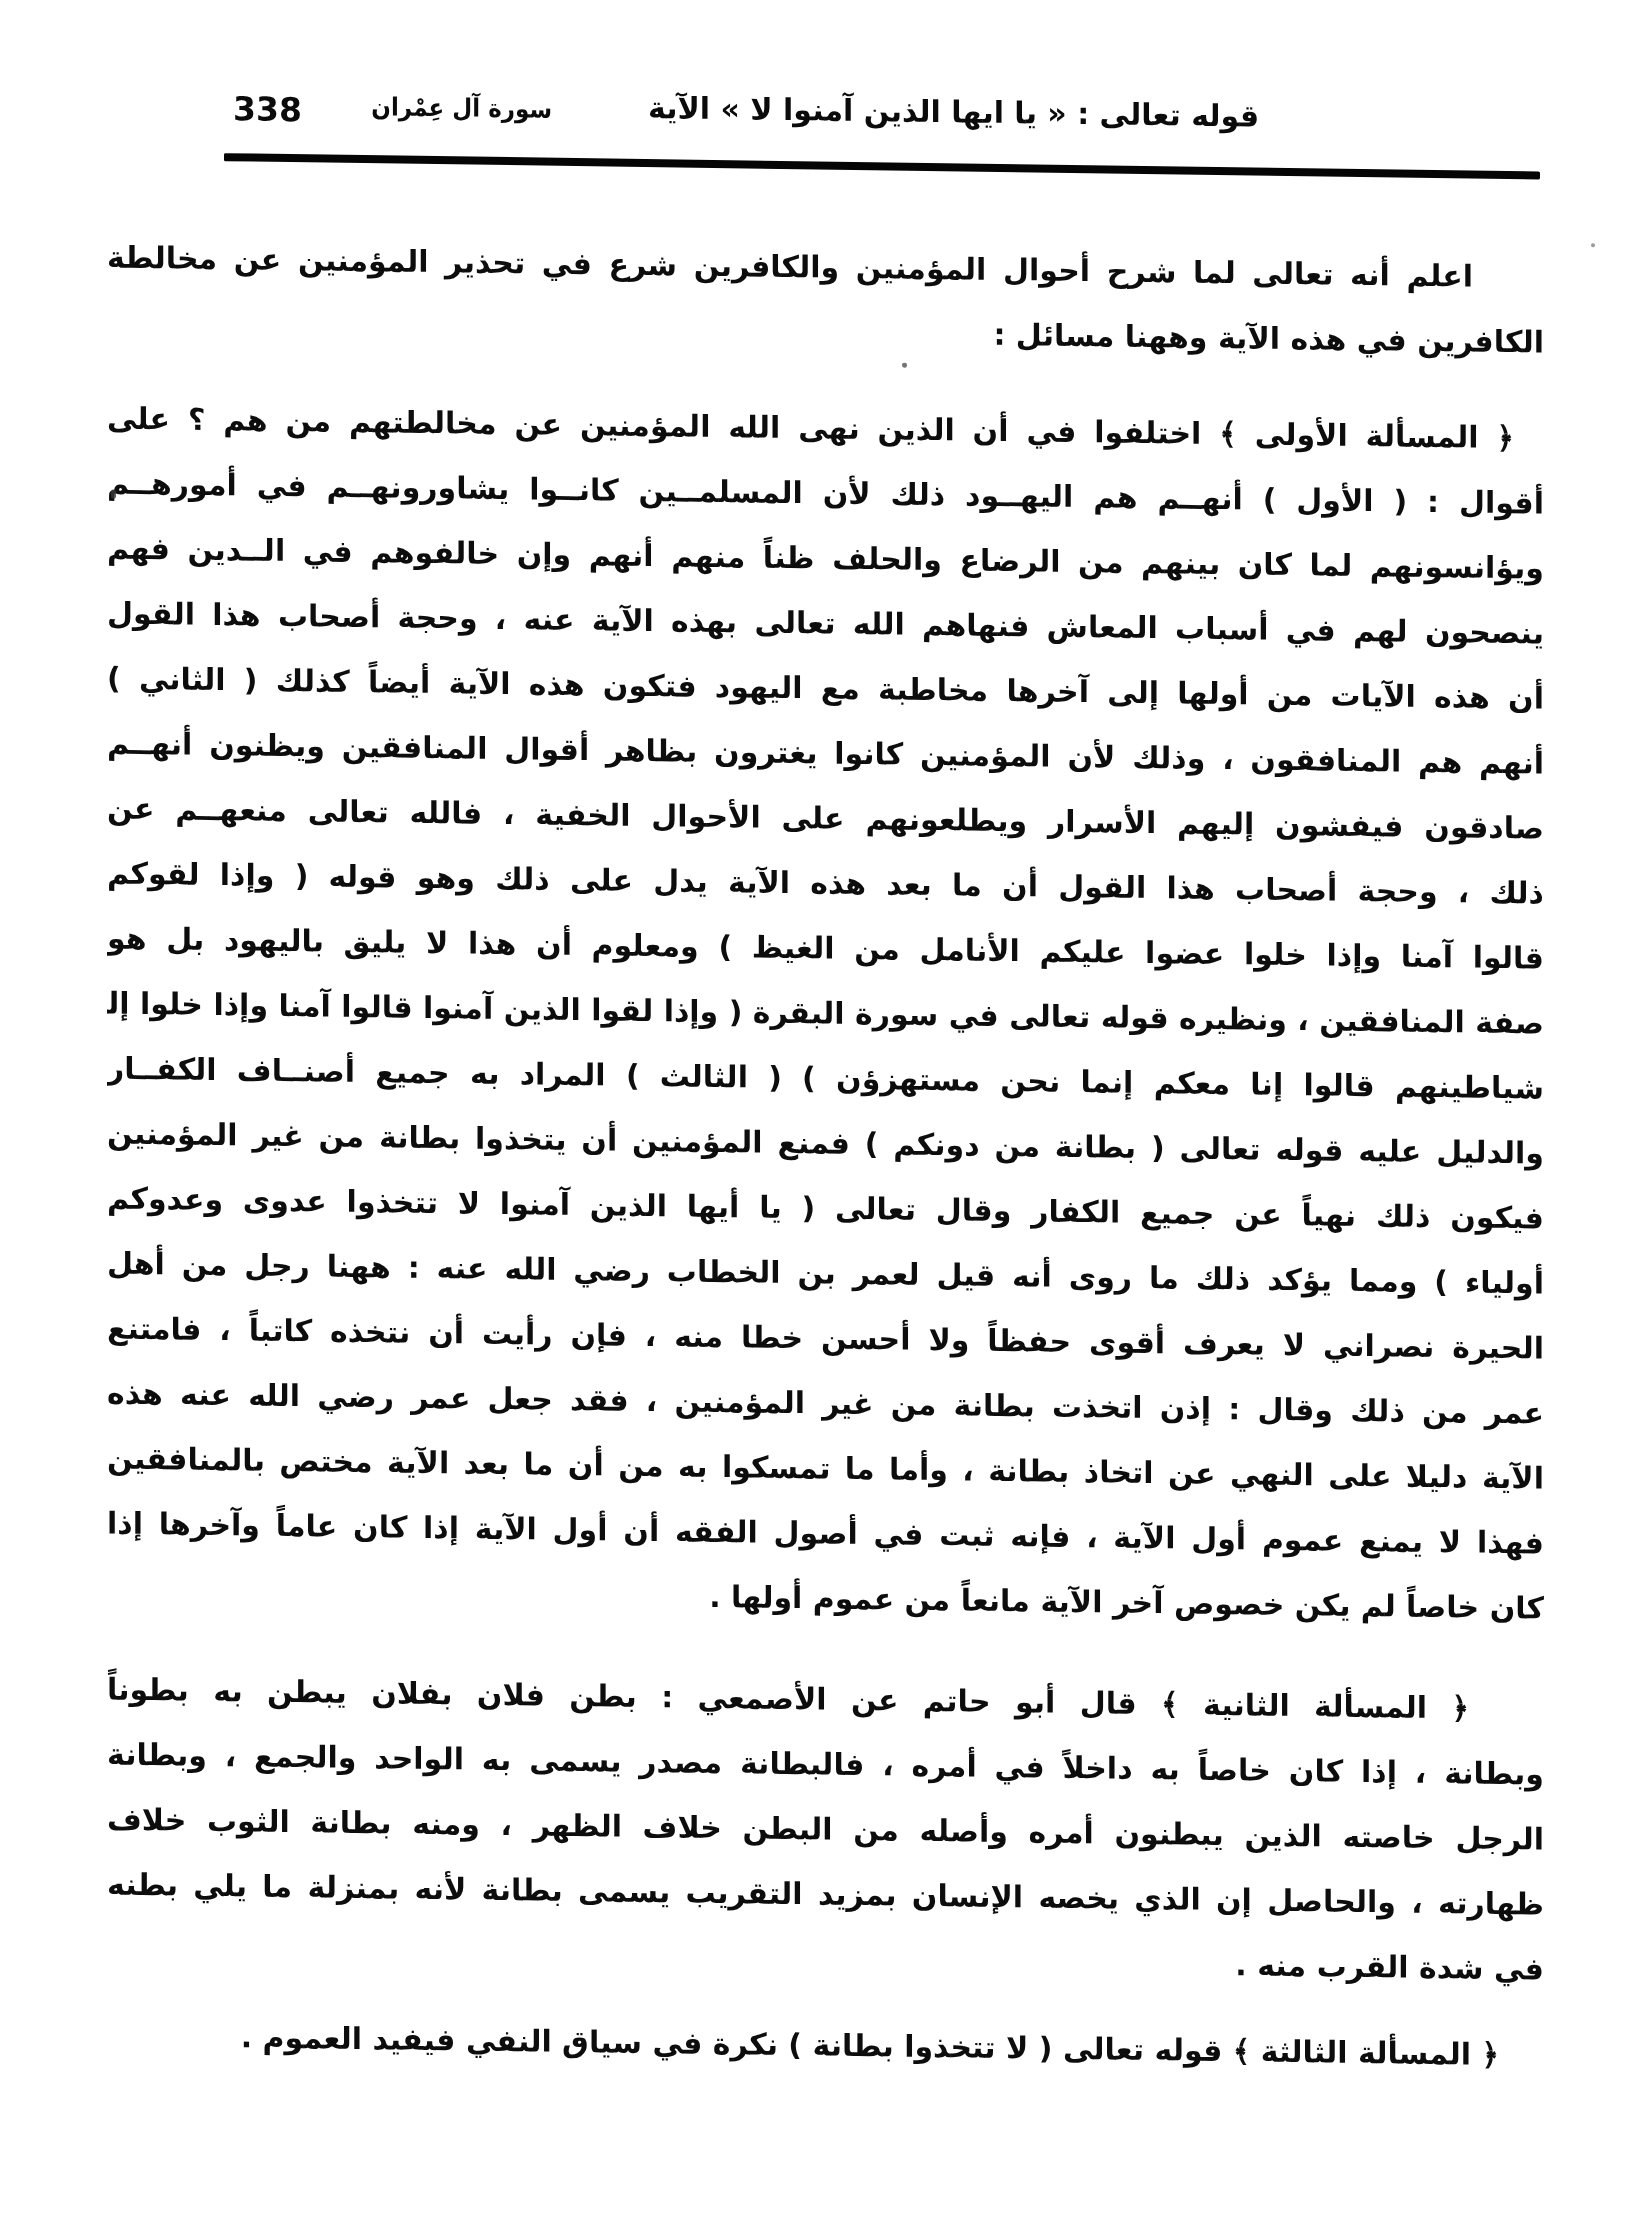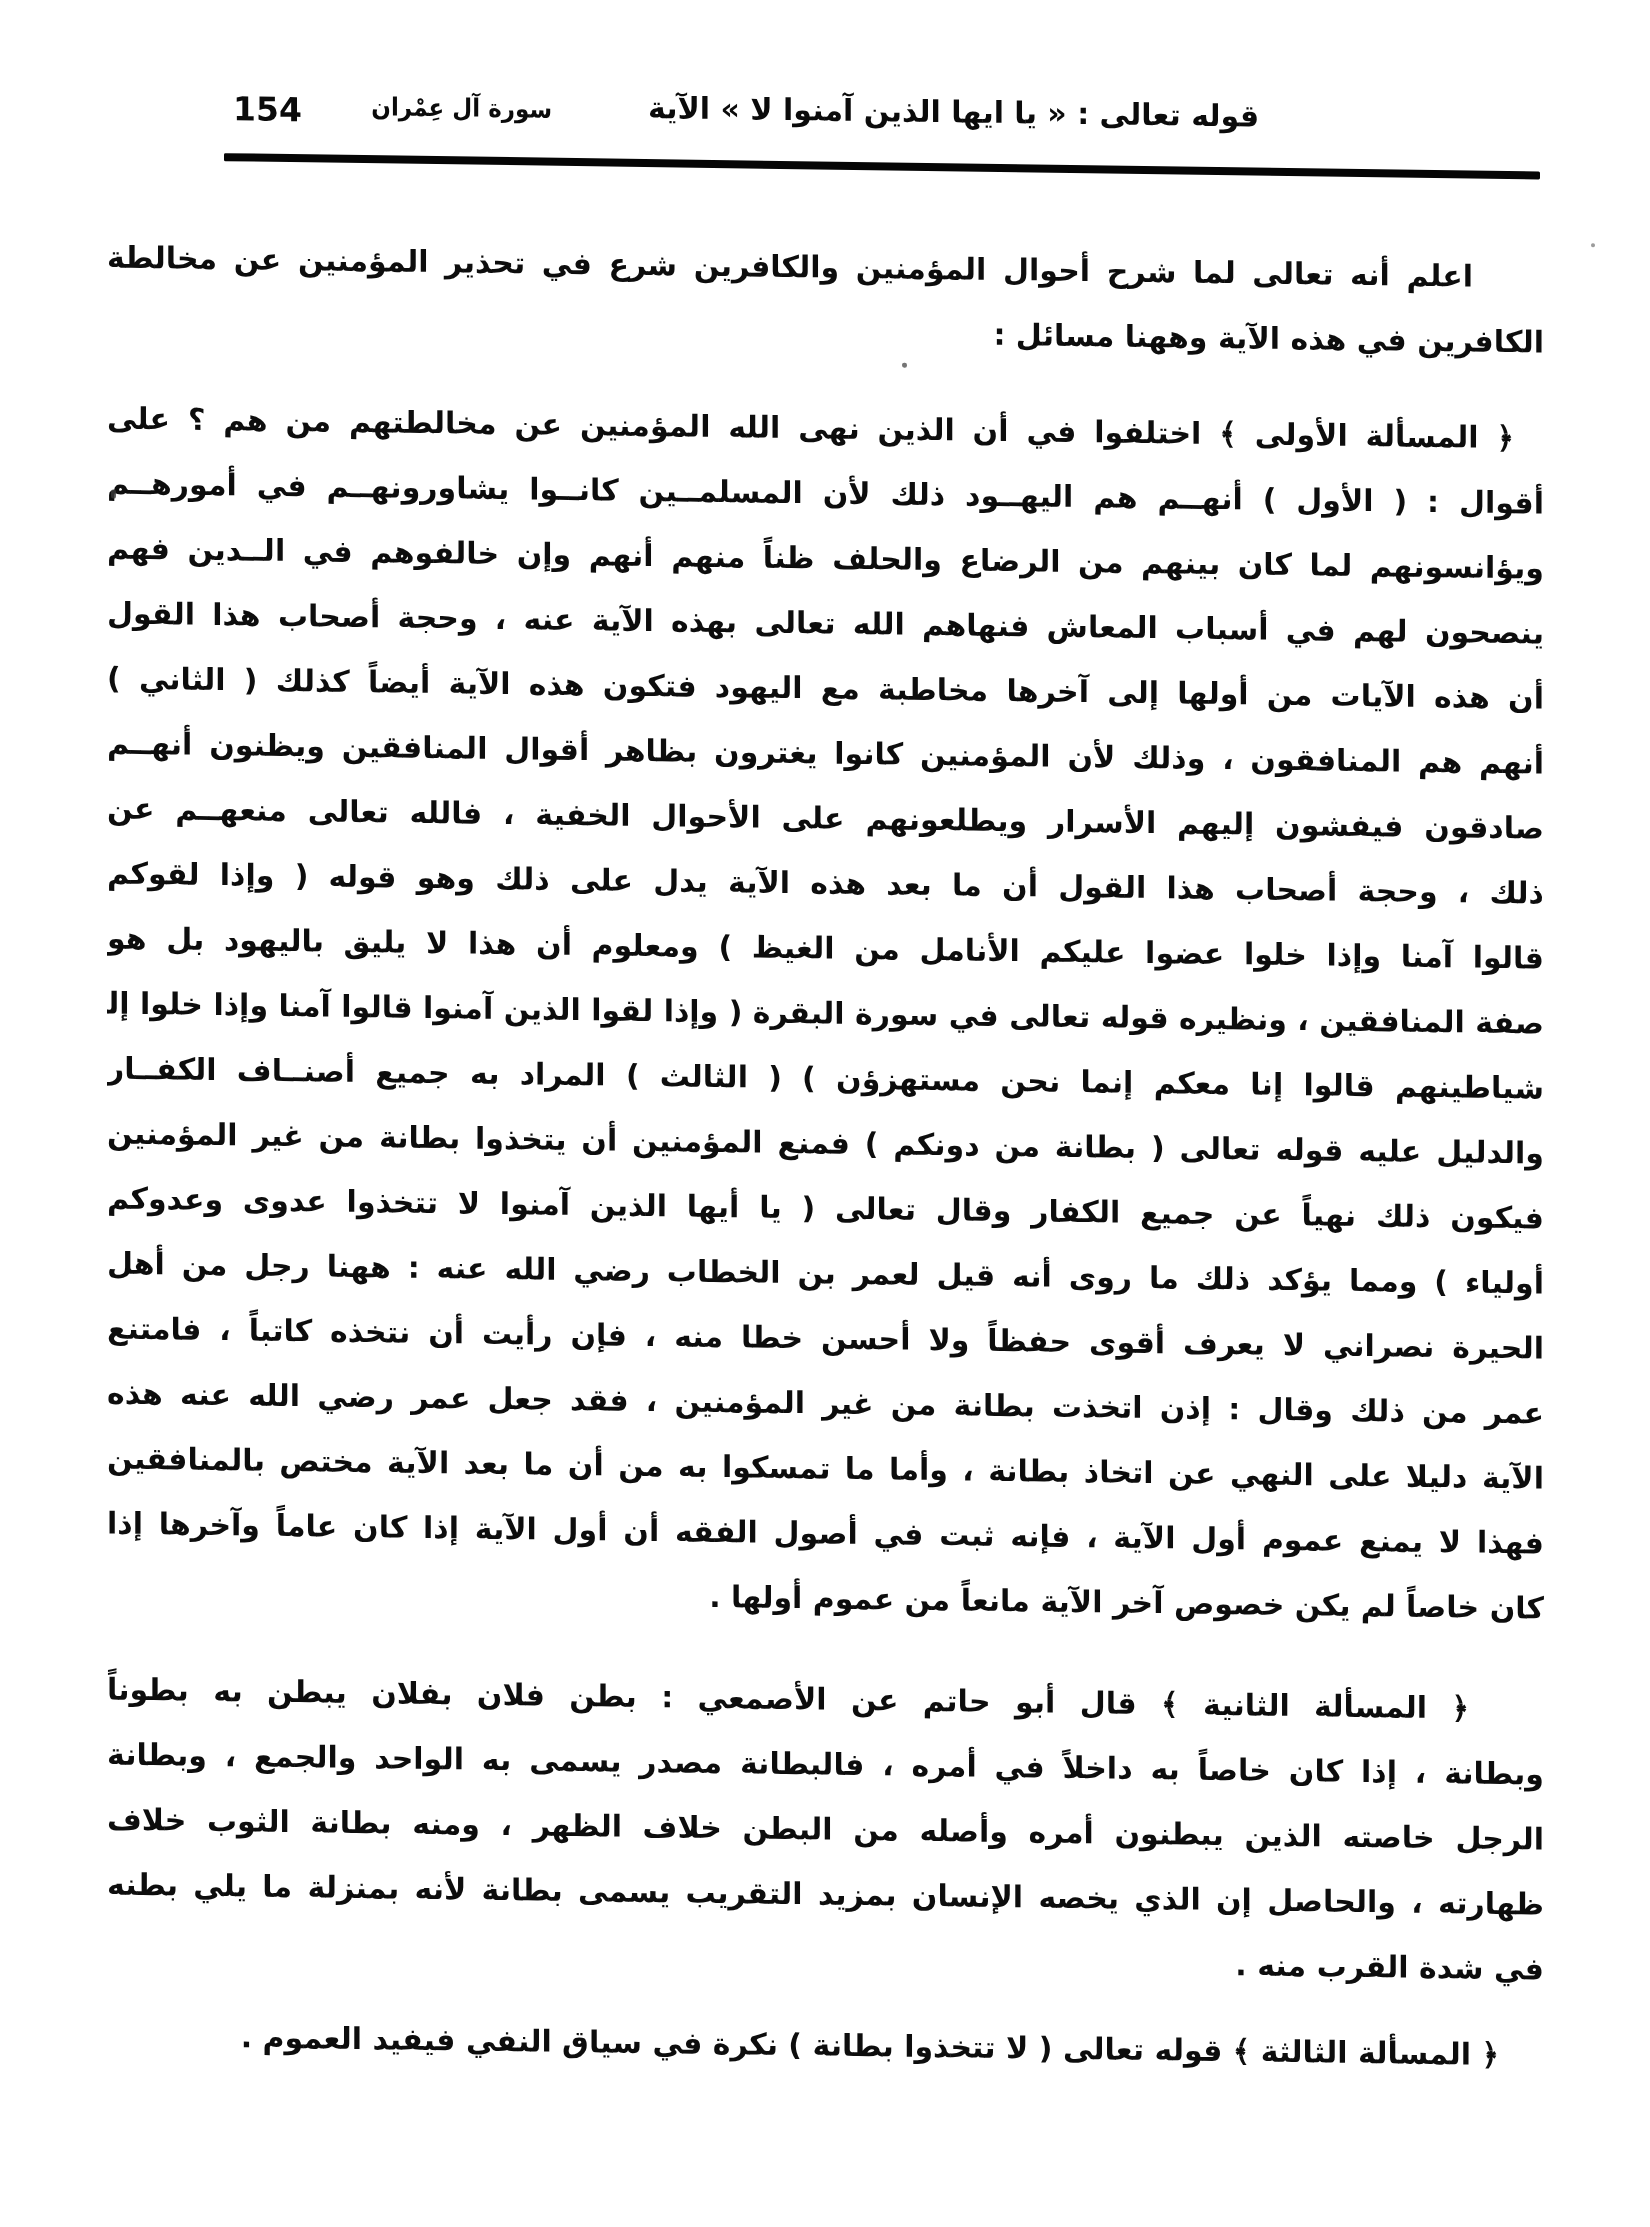--- a/index.html
+++ b/index.html
@@ -67,21 +67,21 @@
   .speck.s3{left:1591px;top:221px;width:3.7px;height:3.7px;opacity:.5;}
 </style>
 </head>
 <body>
 
 <div id="page">
 
   <div class="hdr">
     <div class="hdr-quote">قوله تعالى : « يا ايها الذين آمنوا لا » الآية</div>
     <div class="hdr-surah">سورة آل عِمْران</div>
-    <div class="hdr-num">154</div>
+    <div class="hdr-num">338</div>
   </div>
   <div class="hdr-rule"></div>
 
   <div class="textblock">
 
     <div class="para">
       <div class="line ind-a">اعلم أنه تعالى لما شرح أحوال المؤمنين والكافرين شرع في تحذير المؤمنين عن مخالطة</div>
       <div class="line end">الكافرين في هذه الآية وههنا مسائل :</div>
     </div>
 

